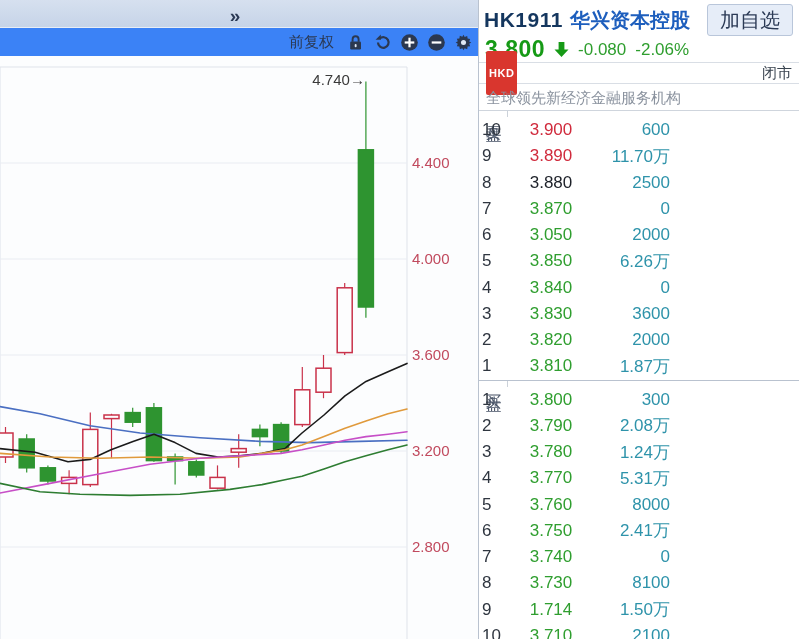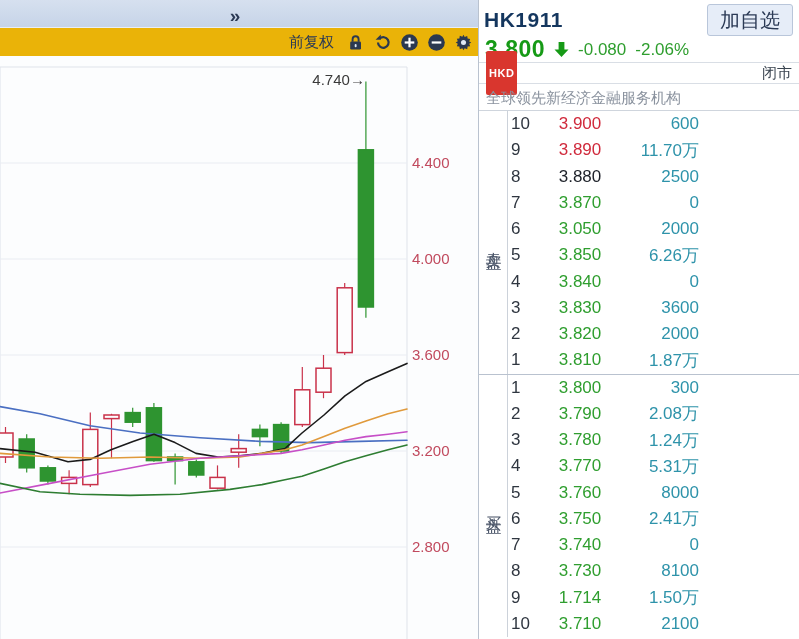--- a/index.html
+++ b/index.html
@@ -6,21 +6,21 @@
   *{box-sizing:border-box;}
   .app{
     position:relative;width:799px;height:639px;overflow:hidden;
     font-family:"Liberation Sans","DejaVu Sans",sans-serif;
     background:#fff;
   }
   
   .chart-pane{position:absolute;left:0;top:0;width:478px;height:639px;background:#fcfdfe;}
   .tb{display:flex;align-items:center;justify-content:flex-end;color:#2b3a55;}
   .tb1{height:28px;background:linear-gradient(#d6e0ef,#c6d4e8);gap:17px;padding-right:10px;font-size:15px;border-bottom:1px solid #e8eef6;flex-direction:column;}
-  .tb2{height:28px;background:#eab308;gap:8px;padding-right:5px;font-size:15px;}
+  .tb2{height:28px;background:#3b82f6;gap:8px;padding-right:5px;font-size:15px;}
   .tb1 .tool{cursor:default;}
   .tools{display:flex;align-items:center;gap:3px;}
   .caret{font-size:9px;line-height:1;}
   .more-chevron{font-size:19px;font-weight:bold;margin-left:2px;}
   .expand-margin{margin-left:12px;}
   .icn{display:inline-flex;align-items:center;justify-content:center;width:19px;height:19px;}
   .icn svg{display:block;}
   .plot{position:absolute;left:0;top:56px;width:478px;height:583px;background:#fcfdfe;}
   .plot svg{position:absolute;left:0;top:0;}
   
@@ -34,21 +34,21 @@
   .q-last{font-size:23px;font-weight:bold;color:#169a16;letter-spacing:.5px;}
   .q-chg,.q-chg-pct{font-size:17px;color:#2e9e2e;}
   .q-hkd-row{display:flex;align-items:center;justify-content:space-between;height:22px;
              padding:0 7px;border-top:1px solid #d9dee5;border-bottom:1px solid #d9dee5;}
   .hkd-badge{background:#d9362e;color:#fff;font-size:11px;font-weight:bold;
              border-radius:2px;padding:16px 3px;letter-spacing:.5px;text-align:center;}
   .q-mkt{font-size:15px;color:#3a4450;}
   .q-slogan{height:27px;line-height:27px;padding:0 7px;font-size:15px;color:#8a929e;
             border-bottom:1px solid #cfd5dd;white-space:nowrap;overflow:hidden;}
   
-  .ob-sec{display:flex;}
+  .ob-sec{display:flex;flex-direction:column;}
   .ob-sec.buy{border-top:1px solid #b9c2cf;}
   .ob-label{width:29px;border-right:1px solid #ccd2da;display:flex;align-items:center;justify-content:center;
             writing-mode:vertical-rl;text-orientation:upright;font-size:16px;color:#4a5568;letter-spacing:3px;}
   .ob-rows{flex:1;}
   .ob-row{height:26.25px;display:grid;grid-template-columns:28px 82px 78px;align-items:center;
           padding-left:3px;font-size:17px;cursor:default;}
   .ob-row .lv{color:#2f3640;}
   .ob-row .pr{text-align:center;}
   .ob-row .vol{text-align:right;color:#2e93aa;}
   .pr.up{color:#d02a3c;}
@@ -179,20 +179,21 @@
           <polyline points="0,427.40000000000003 40,435.80000000000007 80,438.20000000000005 130,439.4 180,438.20000000000005 230,433.4 262,428.6 285,423.8 302,420.2 324,413 345,405.80000000000007 366,399.79999999999995 388,393.8 407,389" fill="none" stroke="#2e7d32" stroke-width="1.6" stroke-linejoin="round" stroke-linecap="round"></polyline>
           <text x="364.9" y="29.399999999999977" fill="#3a3a3a" font-size="15" text-anchor="end">4.740→</text>
         </svg>
     </div>
   </div>
 
   <div class="quote-pane">
 
     <div class="q-head">
       <span class="q-code">HK1911</span>
+      <span class="q-name">华兴资本控股</span>
       <button class="q-add">加自选</button>
     </div>
 
     <div class="q-price-row">
       <span class="q-last">3.800</span>
       <span class="icn" style="width:15px;height:17px;">
         <svg width="15" height="17" viewBox="0 0 15 17">
           <path d="M4.6 1h5.8v7.6h4.1L7.5 16 .5 8.6h4.1z" fill="#169a16"></path>
         </svg>
       </span>

